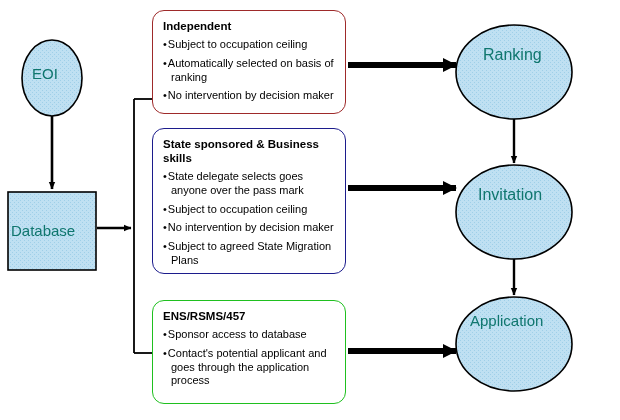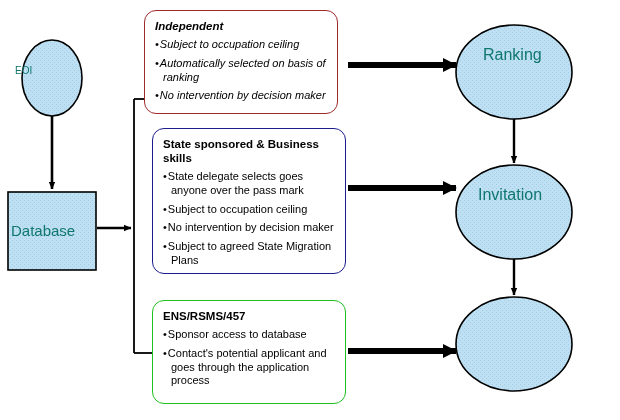--- a/index.html
+++ b/index.html
@@ -122,30 +122,31 @@
     <ellipse cx="514" cy="72" rx="58" ry="47" fill="url(#dotfill)" stroke="#000000" stroke-width="1.6"></ellipse>
 
     <ellipse cx="514" cy="212" rx="58" ry="47" fill="url(#dotfill)" stroke="#000000" stroke-width="1.6"></ellipse>
 
     <ellipse cx="514" cy="344" rx="58" ry="47" fill="url(#dotfill)" stroke="#000000" stroke-width="1.6"></ellipse>
 
     <line x1="514" y1="119" x2="514" y2="163" stroke="#000000" stroke-width="2.4" marker-end="url(#ah-thin)"></line>
     <line x1="514" y1="259" x2="514" y2="295" stroke="#000000" stroke-width="2.4" marker-end="url(#ah-thin)"></line>
   </svg>
 
-  <div class="node-label" style="left:15px; top:65px; font-size:10px;">EOI</div>
+  <div class="node-label" style="left:32px; top:65px; font-size:15px;">EOI</div>
 
   <div class="node-label" style="left:11px; top:222px; font-size:15px;">Database</div>
 
   <div class="node-label" style="left:483px; top:46px; font-size:16px;">Ranking</div>
 
   <div class="node-label" style="left:478px; top:186px; font-size:16px;">Invitation</div>
 
+  <div class="node-label" style="left:470px; top:312px; font-size:15px;">Application</div>
 
-  <div class="infobox" id="box-independent" style="left:144px; top:10px; width:194px; height:104px;font-style:italic;">
+  <div class="infobox" id="box-independent" style="left:152px; top:10px; width:194px; height:104px;">
     <div class="box-title">Independent</div>
     <ul>
       <li>Subject to occupation ceiling</li>
       <li>Automatically selected on basis of ranking</li>
       <li>No intervention by decision maker</li>
     </ul>
   </div>
 
   <div class="infobox" id="box-state" style="left:152px; top:128px; width:194px; height:146px;">
     <div class="box-title">State sponsored &amp; Business skills</div>

